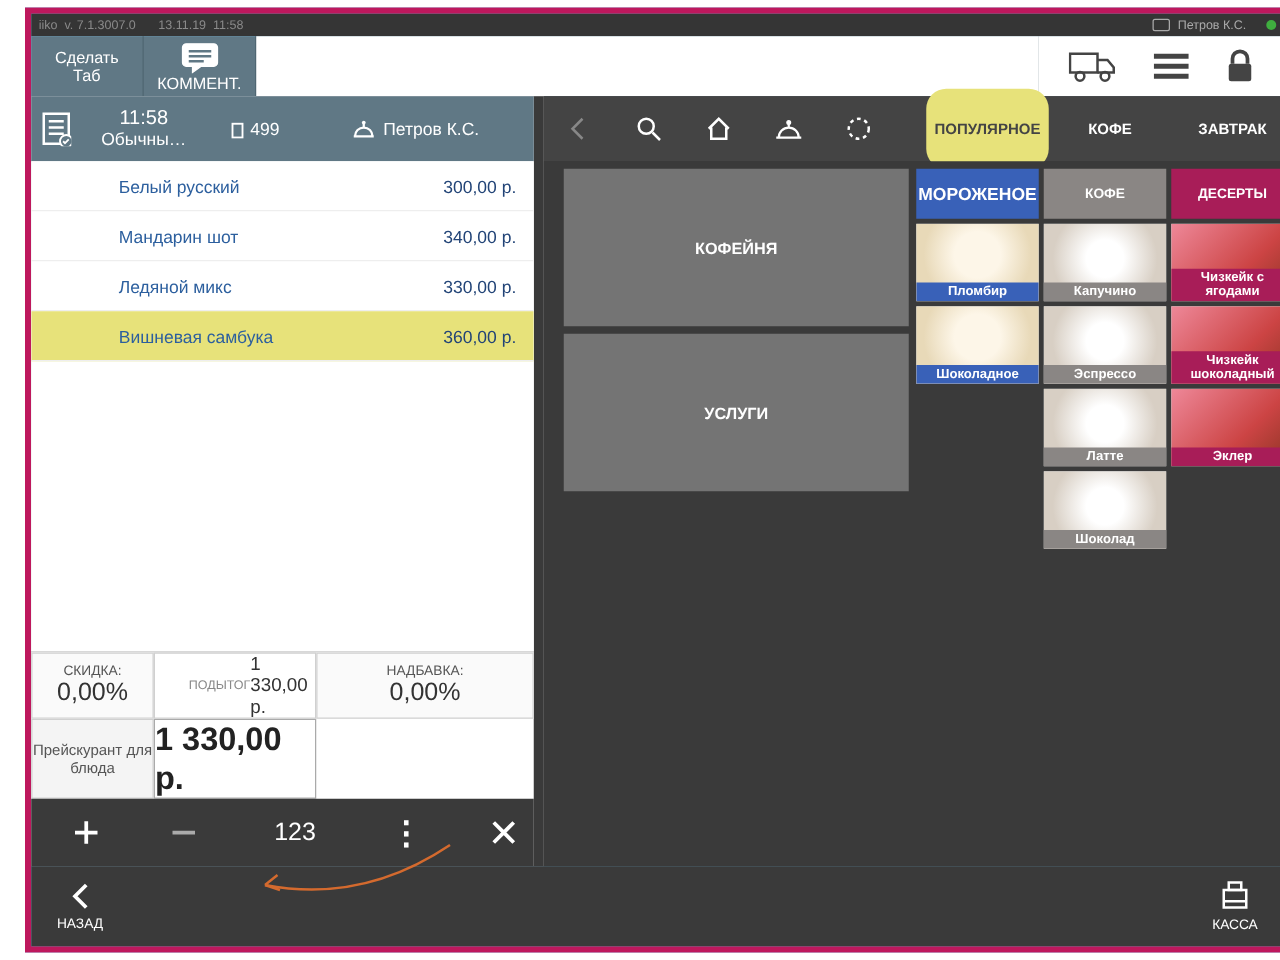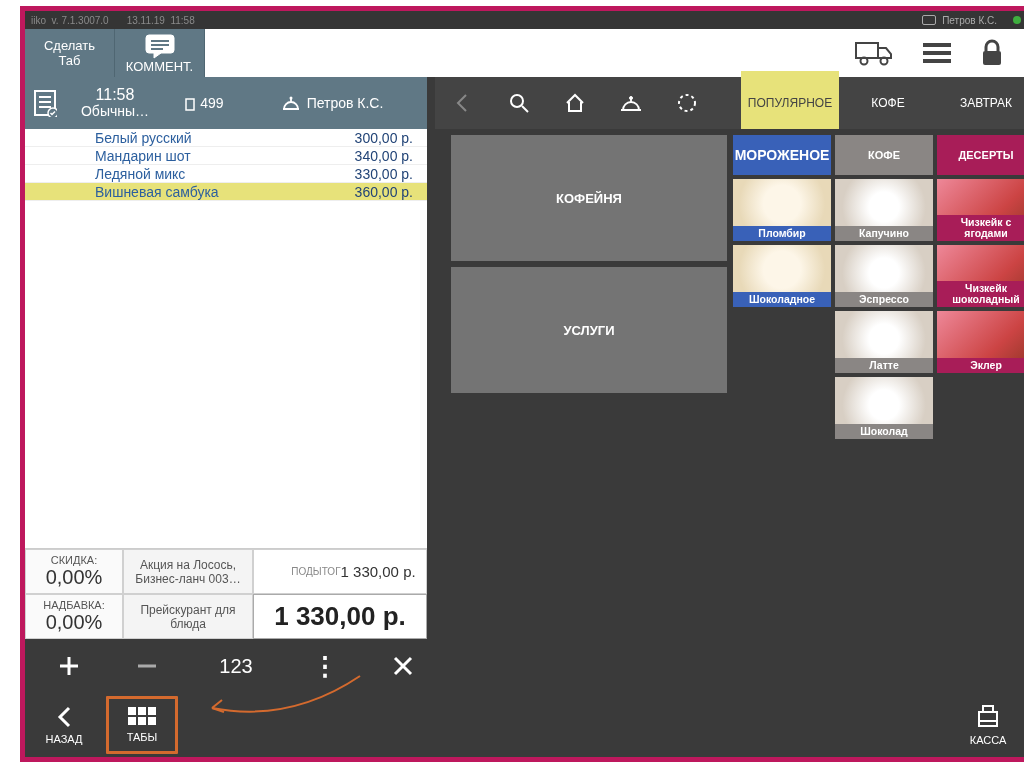--- a/index.html
+++ b/index.html
@@ -19,41 +19,41 @@
 .right-icons { background:#fff; display:flex; align-items:center; gap:30px; padding:0 24px; }
 .right-icons svg { fill:#444; }
 .content { flex:1; display:flex; background:#3a3a3a; }
 .order-col { width:410px; background:#fff; display:flex; flex-direction:column; border-right:8px solid #3a3a3a; }
 .order-head { height:52px; background:#607885; color:#fff; display:flex; align-items:center; padding:0 8px; gap:10px; font-size:14px; }
 .order-head .time-area { text-align:center; line-height:17px; flex:0 0 96px; }
 .order-head .guests { flex:0 0 62px; text-align:center; }
 .order-head .waiter-area { flex:1; display:flex; align-items:center; gap:6px; justify-content:center; }
 .order-head svg { fill:#fff; }
 .order-lines { flex:1; background:#fff; overflow:hidden; }
-.line { display:flex; height:18px; align-items:flex-end; padding:0 14px 0 70px; font-size:14px; border-bottom:1px solid #eee; }
+.line { display:flex; height:40px; align-items:center; padding:0 14px 0 70px; font-size:14px; border-bottom:1px solid #eee; }
 .line .name { flex:1; color:#2c5f9e; }
 .line .price { color:#247; }
 .line.sel { background:#e7e27a; }
 .totals { display:grid; grid-template-columns:98px 130px 1fr; border-top:1px solid #ccc; }
 .tot-cell { border:1px solid #d0d0d0; background:#fafafa; display:flex; flex-direction:column; align-items:center; justify-content:center; font-size:11px; color:#555; padding:4px 2px; }
 .tot-cell .v { font-size:20px; color:#333;text-align:right; }
 .tot-btn { background:#f4f4f4; display:flex; flex-direction:column; align-items:center; justify-content:center; font-size:12px; color:#555; border:1px solid #d0d0d0; cursor:pointer; text-align:center; line-height:14px; }
 .tot-sub { display:flex; align-items:center; justify-content:center;padding-left:27px; }
 .tot-sub .lbl { font-size:10px; color:#888; }
 .tot-sub .v { font-size:15px; color:#333; }
 .grand { background:#fff; border:1px solid #aaa; display:flex; align-items:center; justify-content:center; font-size:26px; font-weight:bold; color:#222; }
 .ops-row { height:54px; background:#3a3a3a; display:flex; align-items:center; color:#fff; gap:10px; padding:0 10px; }
 .ops-row .op { flex:0 0 68px; display:flex; align-items:center; justify-content:center; cursor:pointer; font-size:22px; }
 .ops-row .qty { flex:0 0 90px; text-align:center; font-size:20px; }
 .menu-col { flex:1; display:flex; flex-direction:column; }
 .menu-nav { height:52px; background:#444; display:flex; align-items:center; }
 .nav-ico { width:56px; height:52px; display:flex; align-items:center; justify-content:center; cursor:pointer; }
 .nav-ico svg { stroke:#fff; fill:none; }
 .cat-tabs { display:flex; }
-.cat-tab { width:98px; height:64px; display:flex; align-items:center; justify-content:center; font-size:12px; font-weight:normal; color:#fff; cursor:pointer; }
+.cat-tab { width:98px; height:64px; display:flex; align-items:center; justify-content:center; font-size:12px; font-weight:bold; color:#fff; cursor:pointer;border-radius:16px; }
 .cat-tab.pop { background:#e7e27a; color:#444; }
 .menu-body { flex:1; display:flex; background:#3a3a3a; gap:6px; padding:6px 0 0 0; }
 .big-cats { width:292px; display:flex; flex-direction:column; gap:6px; padding-left:16px; }
 .big-cat { background:#747474; color:#fff; height:126px; display:flex; align-items:center; justify-content:center; font-size:13px; font-weight:bold; cursor:pointer; }
 .prod-grid { flex:1; display:grid; grid-template-columns:repeat(3,98px); grid-auto-rows:62px; gap:4px; align-content:start; }
 .prod { position:relative; background:#ddd; cursor:pointer; display:flex; align-items:flex-end; overflow:hidden; }
 .prod .img { position:absolute; inset:0; }
 .prod .plabel { width:100%; text-align:center; font-size:10.5px; font-weight:bold; color:#fff; padding:2px 2px; z-index:2; line-height:11px; }
 .prod.blue .plabel { background:#3961b8; }
 .prod.grey .plabel { background:#8a8684; }
@@ -160,21 +160,20 @@
           <div class="line sel">
             <span class="name">Вишневая самбука</span>
             <span class="price">360,00 р.</span>
           </div>
         </div>
       <div class="totals">
         <div class="tot-cell">
           <div>СКИДКА:</div>
           <div class="v">0,00%</div>
         </div>
-        <div class="tot-btn">Акция на Лосось, Бизнес-ланч 003…</div>
         <div class="tot-sub" style="border:1px solid #d0d0d0">
           <div class="lbl">ПОДЫТОГ</div>
           <div class="v">1 330,00 р.</div>
         </div>
         <div class="tot-cell">
           <div>НАДБАВКА:</div>
           <div class="v">0,00%</div>
         </div>
         <div class="tot-btn">Прейскурант для блюда</div>
         <div class="grand">1 330,00 р.</div>
@@ -294,31 +293,20 @@
       </div>
     </div>
   </div>
 
   <div class="footer">
     <div class="fbtn">
       <svg width="18" height="24" viewBox="0 0 18 24">
           <path d="M14 3 L5 12 L14 21" stroke="#fff" stroke-width="3" fill="none"></path>
         </svg>
       <span>НАЗАД</span>
-    </div>
-    <div class="fbtn highlight">
-      <svg width="28" height="20" viewBox="0 0 28 20">
-          <rect x="0" y="0" width="8" height="8"></rect>
-          <rect x="10" y="0" width="8" height="8"></rect>
-          <rect x="20" y="0" width="8" height="8"></rect>
-          <rect x="0" y="10" width="8" height="8"></rect>
-          <rect x="10" y="10" width="8" height="8"></rect>
-          <rect x="20" y="10" width="8" height="8"></rect>
-        </svg>
-      <span>ТАБЫ</span>
     </div>
     <div class="spacer"></div>
     <div class="fbtn">
       <svg width="24" height="26" viewBox="0 0 24 26">
           <rect x="3" y="8" width="18" height="14" stroke="#fff" stroke-width="2" fill="none"></rect>
           <rect x="7" y="2" width="10" height="6" stroke="#fff" stroke-width="2" fill="none"></rect>
           <line x1="3" y1="17" x2="21" y2="17" stroke="#fff" stroke-width="2"></line>
         </svg>
       <span>КАССА</span>
     </div>

